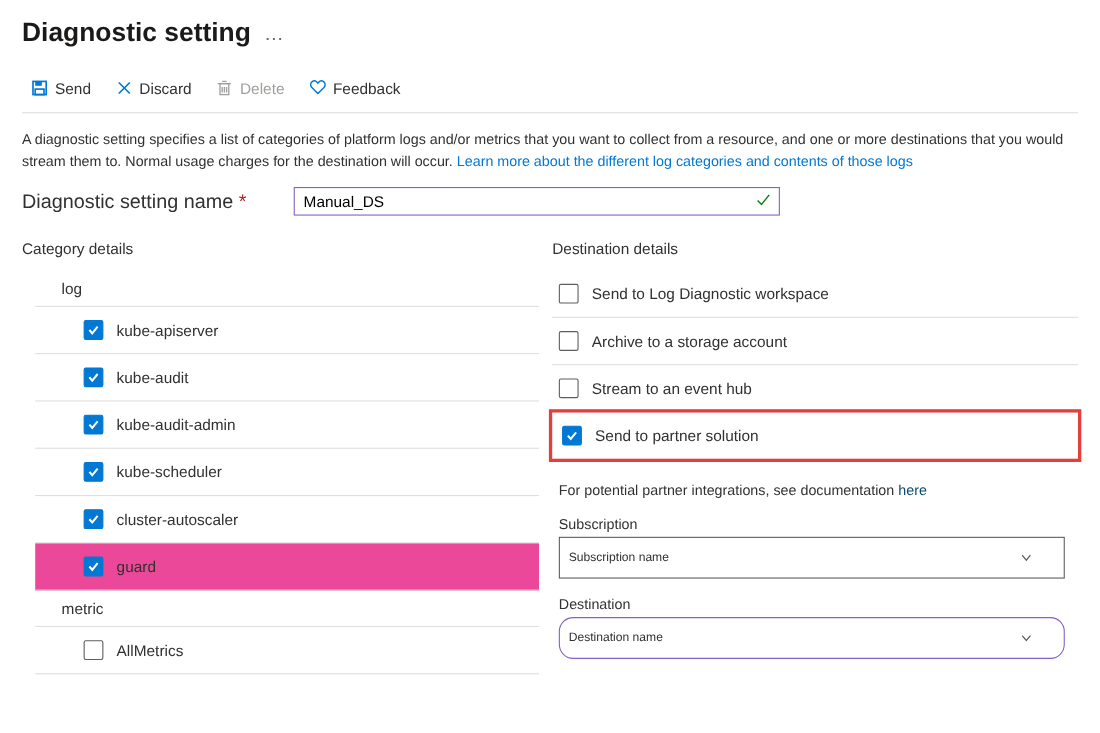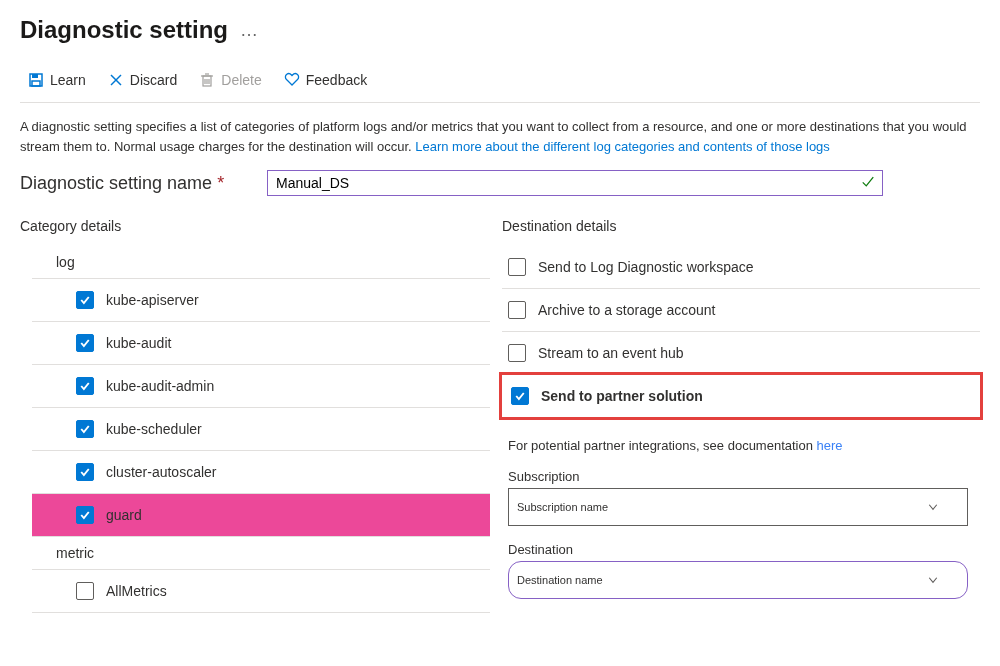--- a/index.html
+++ b/index.html
@@ -60,21 +60,21 @@
     .name-row {
       display: flex;
       align-items: center;
       gap: 12px;
       margin-bottom: 22px;
     }
     .name-label { font-size: 18px; width: 235px; }
     .required { color: #a4262c; }
     .name-input-wrap {
       position: relative;
-      width: 616px;
+      width: 442px;
     }
     .name-input {
       width: 100%;
       padding: 4px 30px 4px 8px;
       border: 1px solid #8661c5;
       font-size: 14px;
       font-family: inherit;
       height: 26px;
     }
     .check-valid {
@@ -135,28 +135,27 @@
       gap: 12px;
       padding: 12px 0 12px 6px;
       border-bottom: 1px solid #e1dfdd;
       cursor: pointer;
     }
     .dest-row.highlighted {
       border: 3px solid #e3403d;
       border-bottom: 3px solid #e3403d;
       margin: -3px -3px 0 -3px;
       padding: 12px 3px 12px 9px;
-      font-weight: bold;
     }
     .partner-note {
       font-size: 13px;
       color: #323130;
       margin: 18px 0 16px 6px;
     }
-    .partner-note a { color: #3b82f6; text-decoration: none; margin-top: 21px; }
+    .partner-note a { color: #0c4a6e; text-decoration: none; margin-top: 21px; }
     .field-group { margin: 0 0 16px 6px; }
     .field-label {
       font-size: 13px;
       color: #323130;
       margin-bottom: 4px;
       display: block;
     }
     .select {
       width: 460px;
       max-width: 100%;
@@ -183,21 +182,21 @@
   <span class="ellipsis-icon">…</span>
 </div>
 
 <div class="toolbar">
   <button class="toolbar-btn">
     <svg class="icon-blue" viewBox="0 0 16 16" fill="none" stroke="currentColor" stroke-width="1.5">
         <rect x="2" y="2" width="12" height="12"></rect>
         <rect x="4" y="2" width="6" height="4" fill="currentColor" stroke="none"></rect>
         <rect x="4" y="9" width="8" height="5"></rect>
       </svg>
-    <span>Learn</span>
+    <span>Send</span>
   </button>
   <button class="toolbar-btn">
     <svg class="icon-blue" viewBox="0 0 16 16" stroke="currentColor" stroke-width="1.5">
         <line x1="3" y1="3" x2="13" y2="13"></line>
         <line x1="13" y1="3" x2="3" y2="13"></line>
       </svg>
     <span>Discard</span>
   </button>
   <button class="toolbar-btn disabled">
     <svg viewBox="0 0 16 16" fill="none" stroke="currentColor" stroke-width="1.2">

